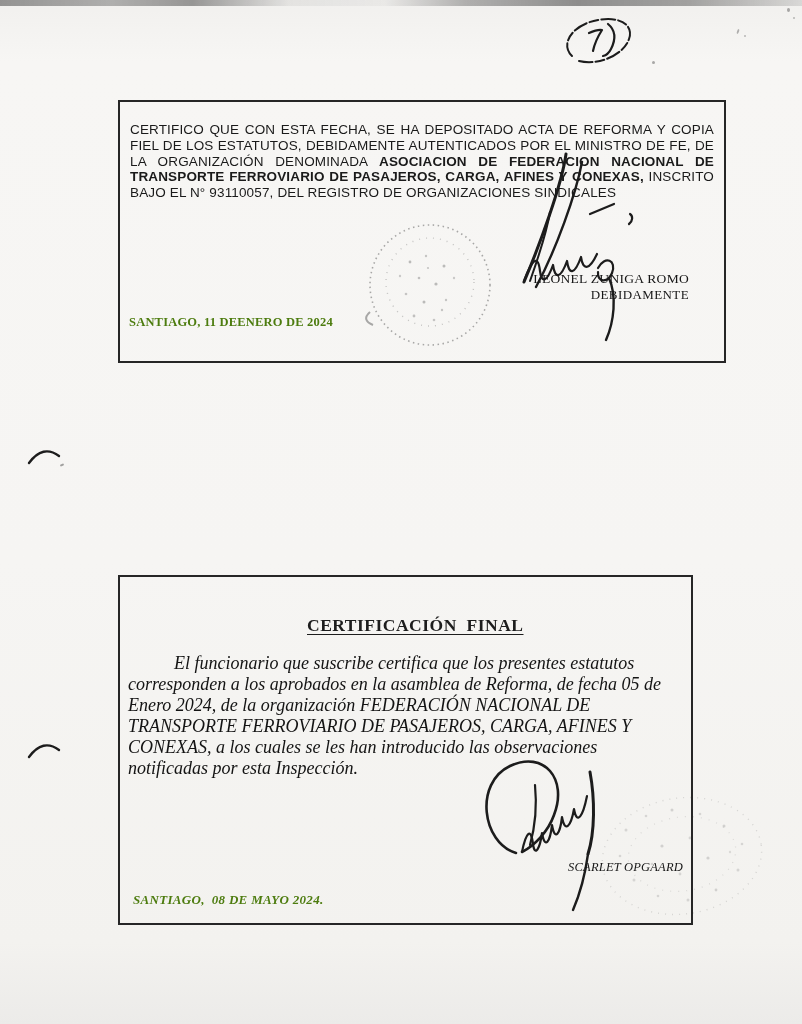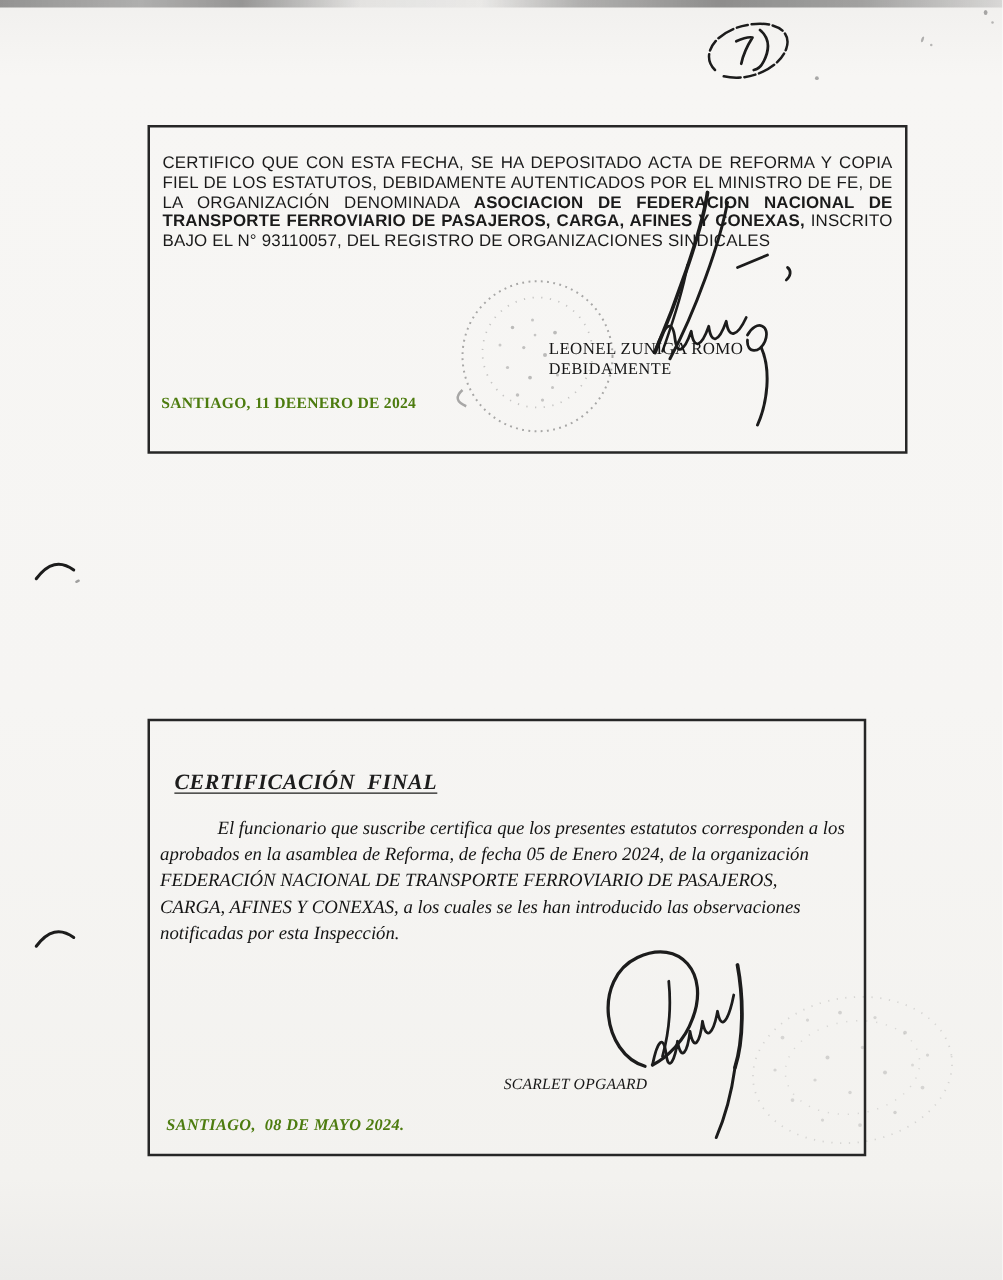--- a/index.html
+++ b/index.html
@@ -41,46 +41,46 @@
 
   .b1-text {
     position: absolute; left: 10px; right: 10px; top: 20px;
     font-size: 13.5px; line-height: 15.8px;
     letter-spacing: .15px;
     text-align: justify;
     color: #1a1a1a;
   }
   .b1-text .org { font-weight: 700; }
 
-  .sig-name-block { text-align: left; font-family: "Liberation Serif", serif; color: #161616; }
+  .sig-name-block { text-align: right; font-family: "Liberation Serif", serif; color: #161616; }
   #name1 { left: 319px; top: 169px; width: 250px; }
   #name1 .nm { font-size: 13.5px; letter-spacing: .3px; }
   #name1 .tt { font-size: 13px; letter-spacing: .4px; }
 
   .date-line {
     font-family: "Liberation Serif", serif;
     font-weight: 700; color: #4d7c0f;
     white-space: pre;
   }
   #date1 { left: 9px; top: 213px; font-size: 12.5px; letter-spacing: .2px; }
 
   #title2 {
     position: absolute; left: 0; right: 0; top: 17px;
-    text-align: left;
+    text-align: center;
     font-family: "Liberation Serif", serif;
-    font-size: 17.5px; font-weight: 700; font-style: italic;
+    font-size: 17.5px; font-weight: 700; 
     letter-spacing: .5px; white-space: pre;
   }
   #title2 span { text-decoration: underline; text-underline-offset: 3px; }
 
   .b2-text {
     position: absolute; left: 8px; right: 15px; top: 76px;
     font-family: "Liberation Serif", serif;
     font-style: italic;
-    font-size: 15px; line-height: 21px;
+    font-size: 18px; line-height: 21px;
     color: #141414;
     text-indent: 46px;
   }
 
   #name2 { left: 283px; top: 271px; width: 280px; font-style: italic; margin-top: 12px; }
   #name2 .nm { font-size: 12.5px; letter-spacing: .2px; }
   #name2 .tt { font-size: 12.5px; letter-spacing: .2px; }
 
   #date2 { left: 13px; top: 315px; font-size: 13px; font-style: italic; letter-spacing: .3px; }
 

